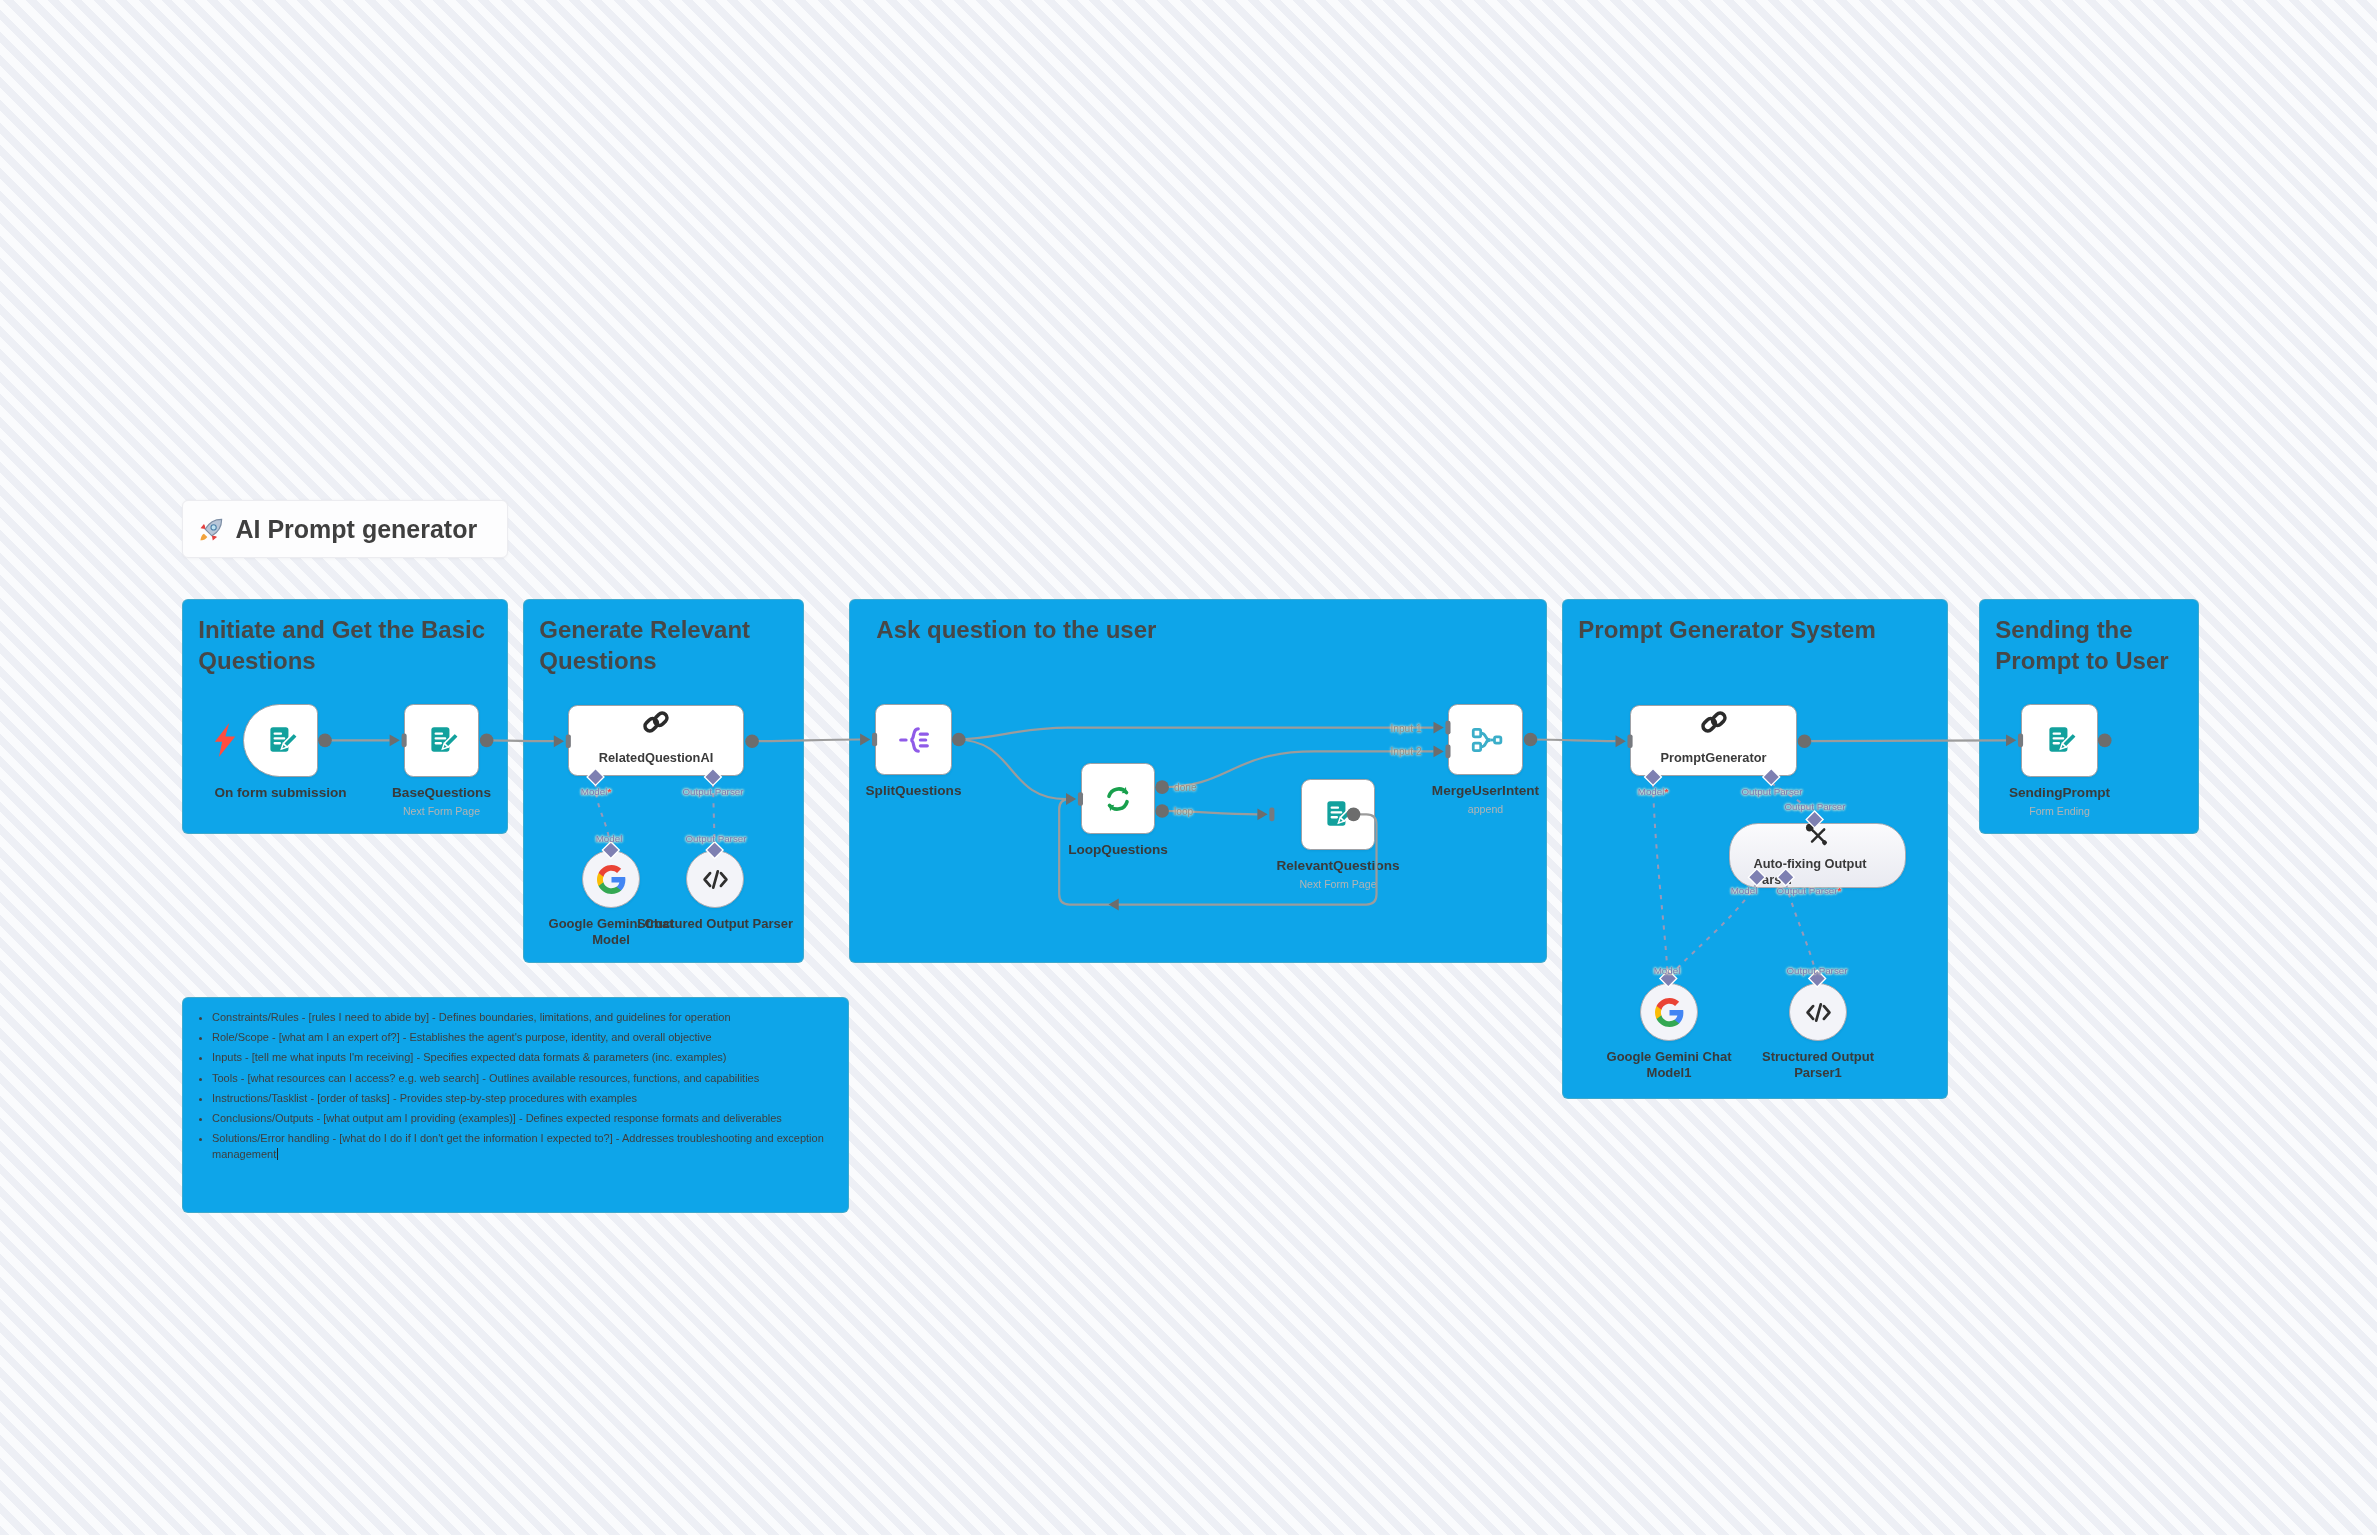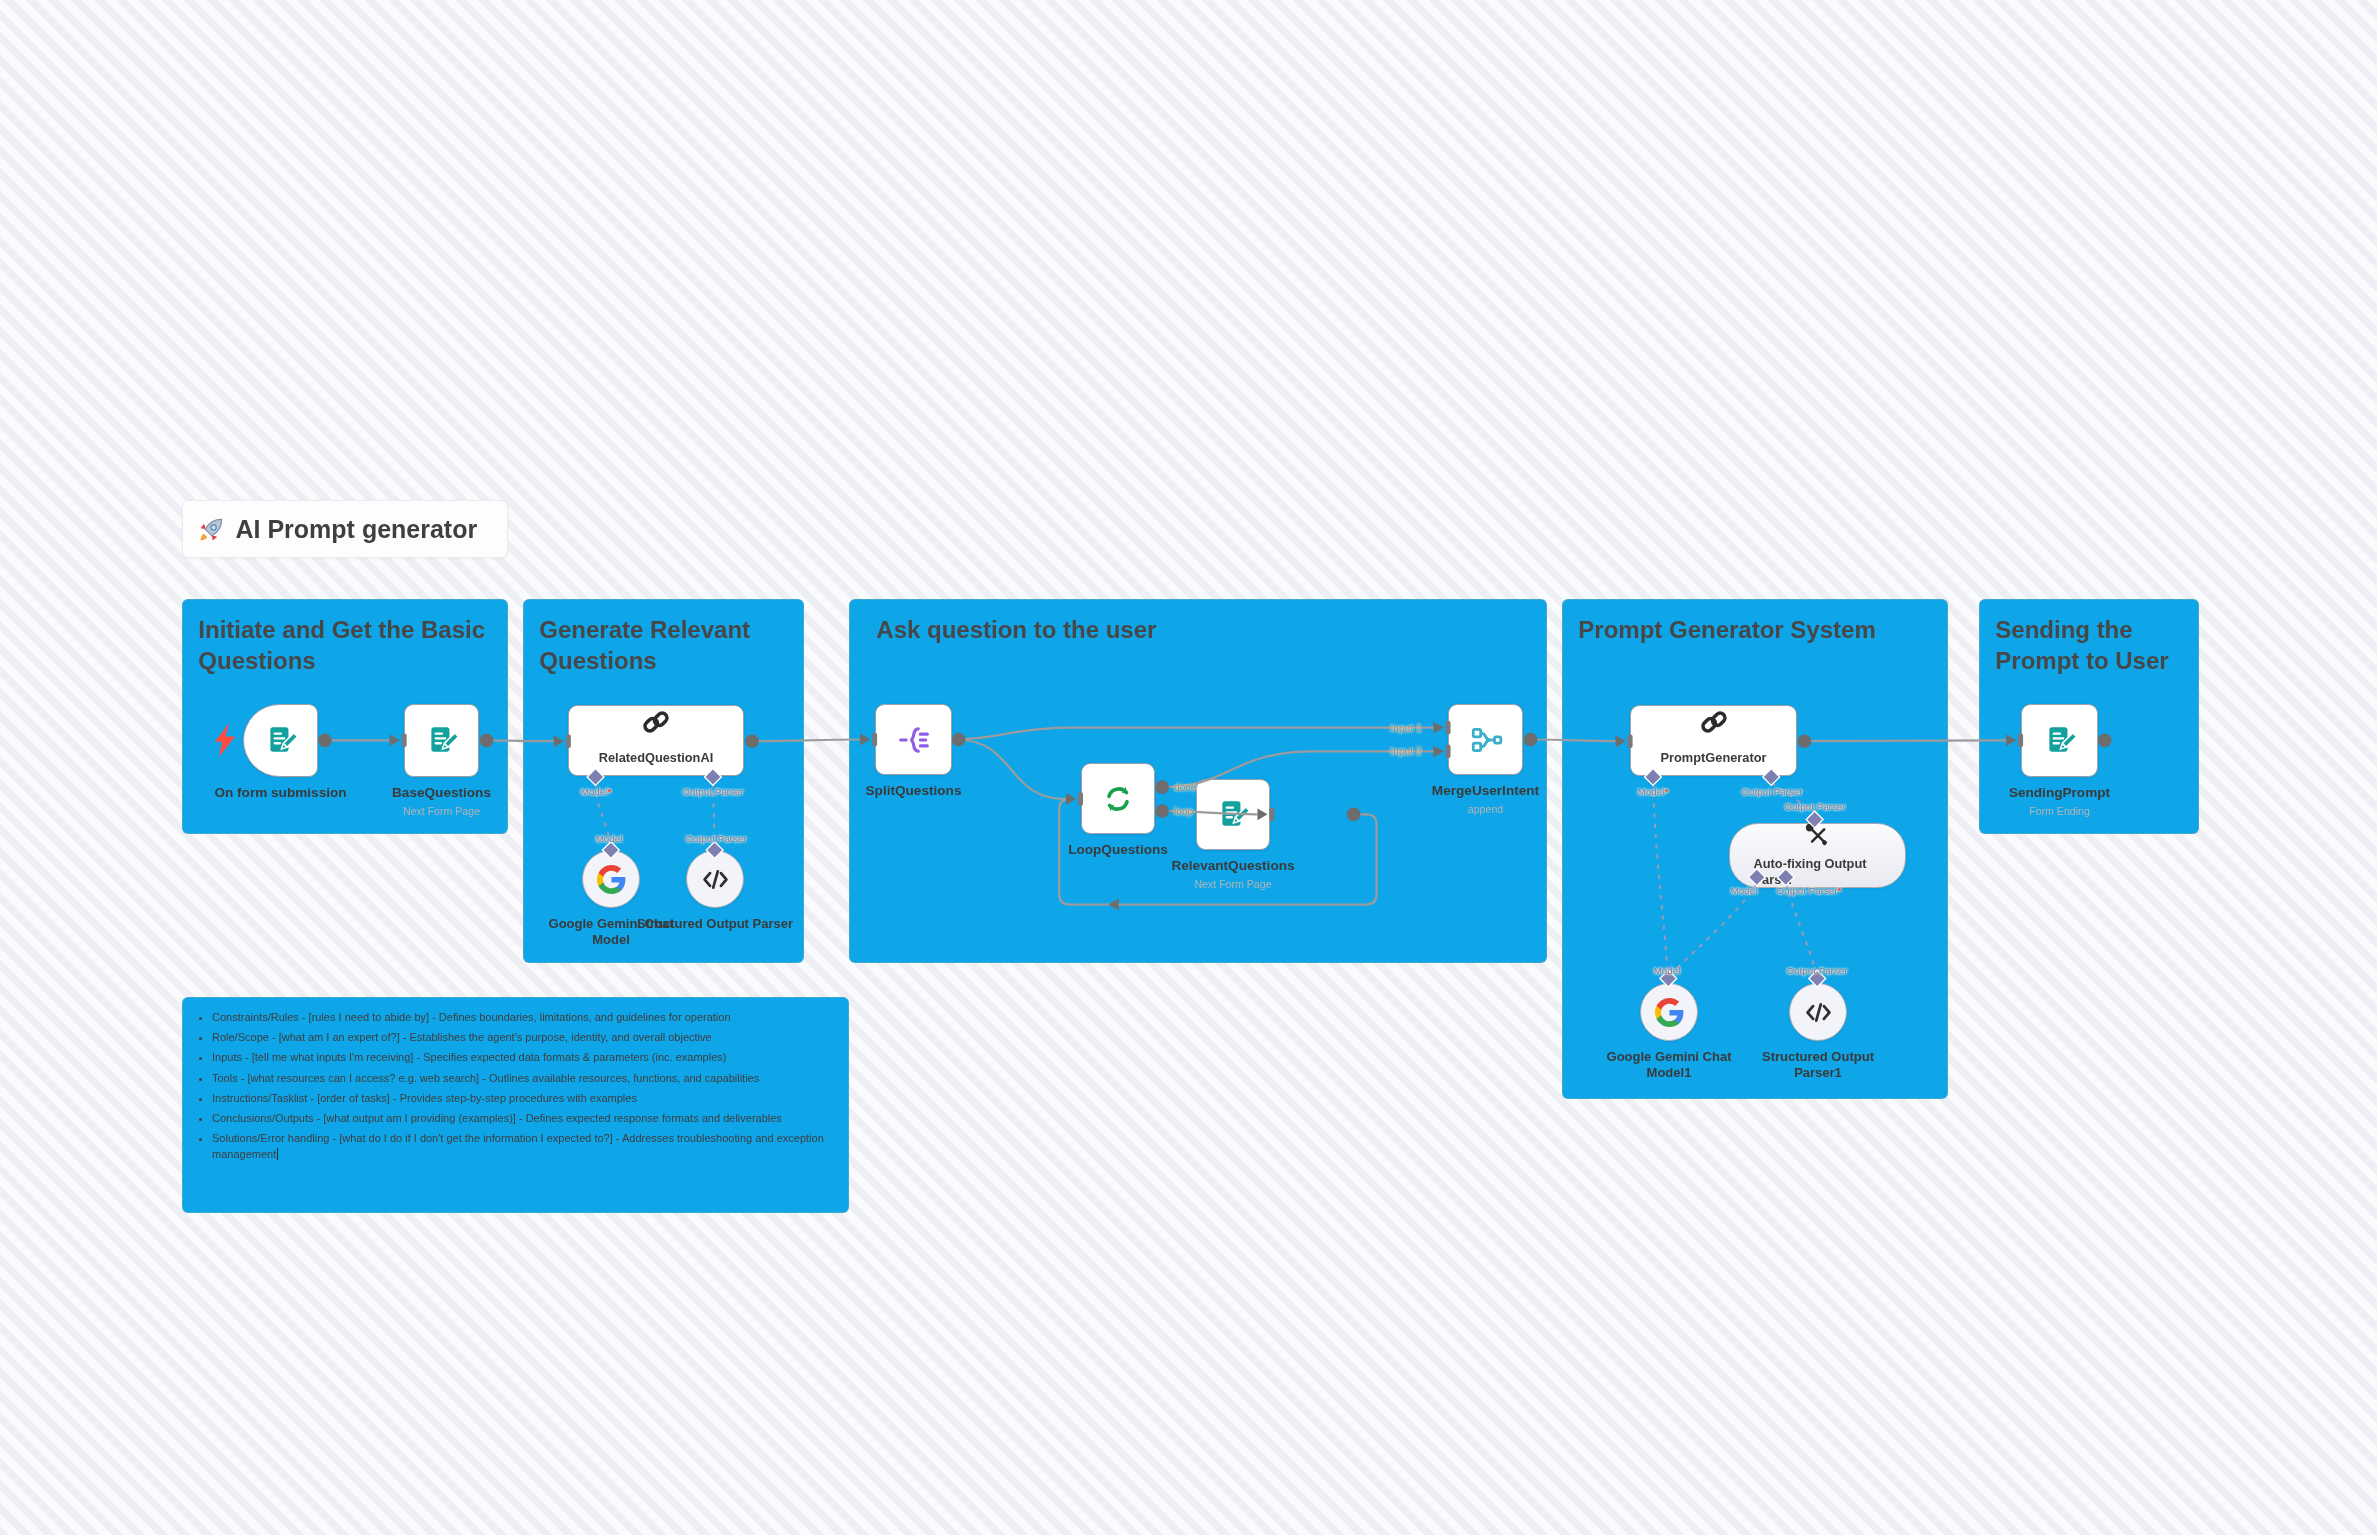--- a/index.html
+++ b/index.html
@@ -304,21 +304,21 @@
       <path d="M24.5 18.5 A9.5 9.5 0 0 1 8 22"></path>
     </g>
     <polygon points="24,10 19.5,10.5 23.5,4.5" fill="#18A04D"></polygon>
     <polygon points="8,22 12.5,21.5 8.5,27.5" fill="#18A04D"></polygon>
   </svg>
   <div class="below">
       <span class="lab">LoopQuestions</span>
     </div>
 </div>
 
-<div class="node" style="left:1196px; top:779px; width:74px; height:71px;">
+<div class="node" style="left:1301px; top:779px; width:74px; height:71px;">
   <svg width="34" height="34" viewBox="0 0 32 32">
     <rect x="6" y="3" width="17" height="23" rx="2.5" fill="#12A19D"></rect>
     <rect x="9" y="8" width="8" height="2.2" rx="1" fill="#fff"></rect>
     <rect x="9" y="12.5" width="11" height="2.2" rx="1" fill="#fff"></rect>
     <rect x="9" y="17" width="7" height="2.2" rx="1" fill="#fff"></rect>
     <g transform="rotate(45 22 18)">
       <rect x="19.5" y="7" width="5" height="14" rx="1.2" fill="#12A19D" stroke="#fff" stroke-width="1.4"></rect>
       <path d="M19.5 21 L22 26 L24.5 21 Z" fill="#12A19D" stroke="#fff" stroke-width="1.4"></path>
     </g>
   </svg>

